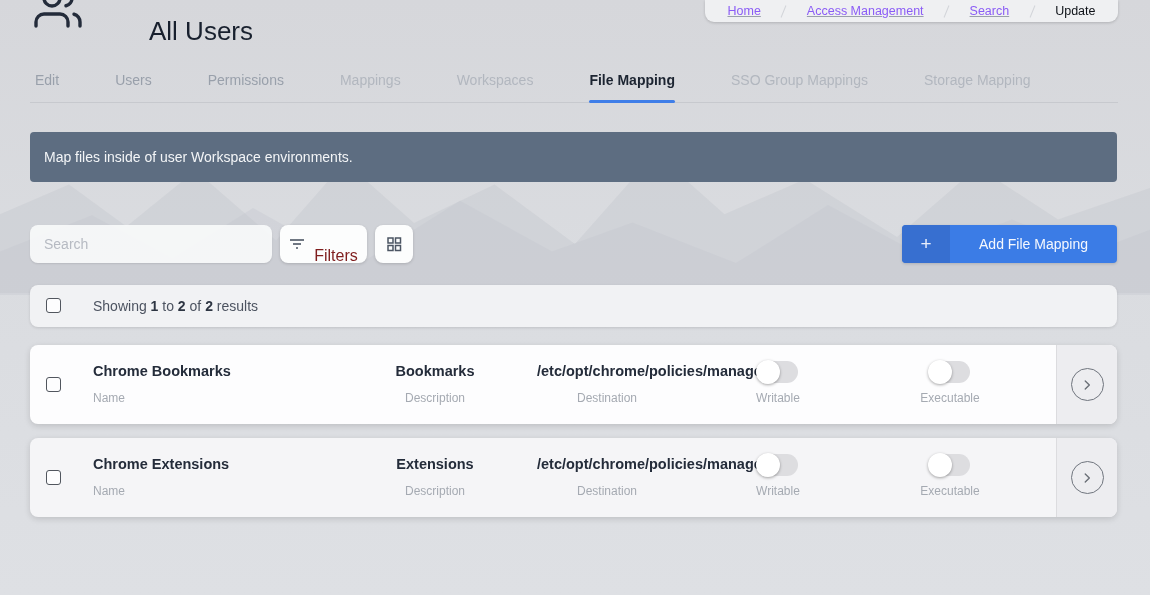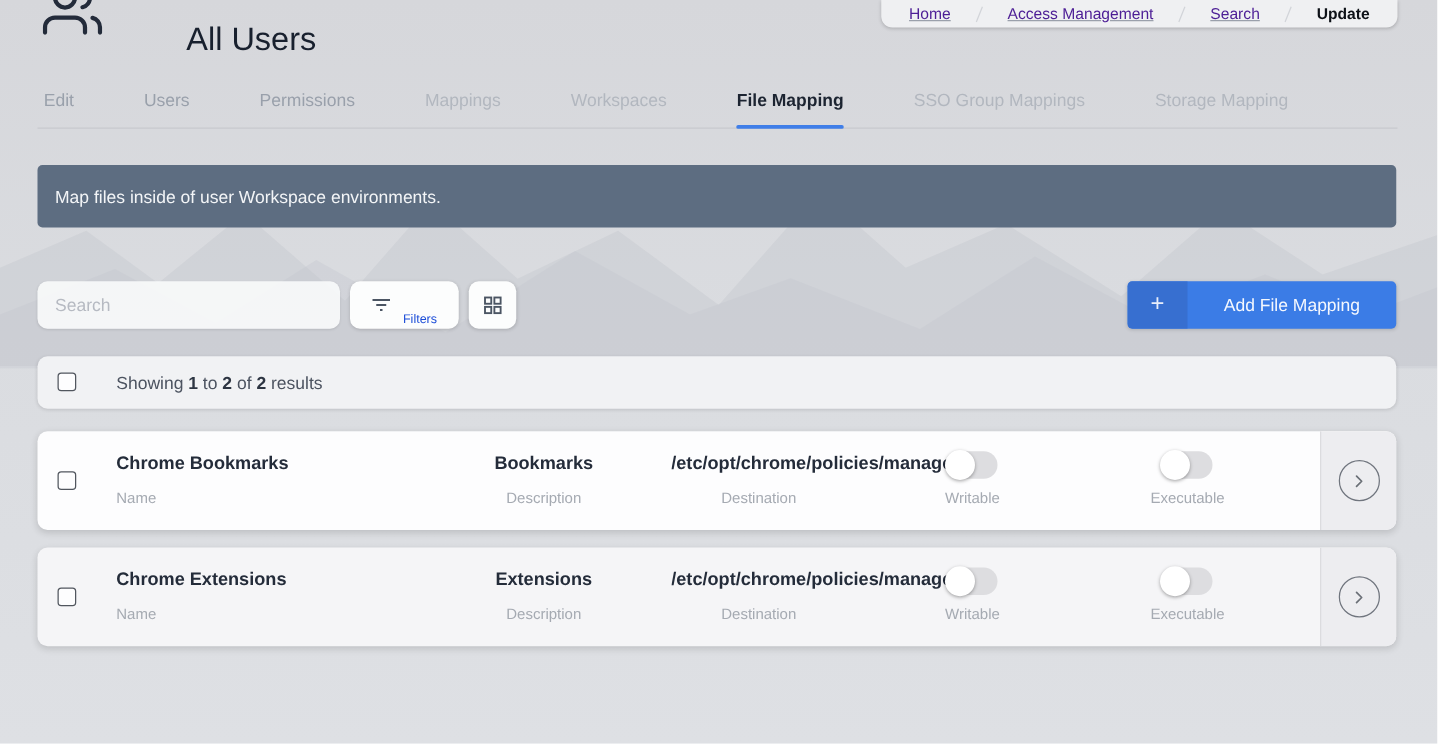--- a/index.html
+++ b/index.html
@@ -14,22 +14,22 @@
     clip-path:polygon(0 100%,0 70%,8% 45%,15% 75%,22% 40%,31% 80%,40% 35%,48% 70%,55% 50%,64% 78%,72% 38%,80% 72%,88% 48%,95% 70%,100% 55%,100% 100%);}
 
   
   .page-title{position:absolute;left:102px;top:0;height:28px;line-height:28px;
     font-size:26px;font-weight:500;color:#18202e;margin-left:47px;}
   .users-ic{position:absolute;left:34px;top:-16px;color:#232b3a;}
   
   .crumbbar{position:absolute;left:705px;top:0;width:413px;height:22px;
     background:#eff0f2;border-radius:0 0 9px 9px;box-shadow:0 1px 3px rgba(0,0,0,.18);
     display:flex;align-items:center;justify-content:space-evenly;font-size:12.5px;}
-  .crumb{color:#4c1d95;text-decoration:underline;text-decoration-color:#9aa0ab;cursor:pointer;}
-  .crumb.current{font-weight:700;color:#0d1117;text-decoration:none;}
+  .crumb{color:#8b5cf6;text-decoration:underline;text-decoration-color:#9aa0ab;cursor:pointer;}
+  .crumb.current{font-weight:400;color:#0d1117;text-decoration:none;}
   .crumb-sep{width:1px;height:13px;background:#d2d4d9;transform:rotate(22deg);}
 
   
   .tabs{position:absolute;left:30px;top:60px;width:1088px;height:43px;
     border-bottom:1px solid #c7c9ce;display:flex;gap:56px;padding-left:5px;box-sizing:border-box;}
   .tab{position:relative;font-size:14px;color:#99a0ab;line-height:40px;cursor:pointer;white-space:nowrap;}
   .tab.dim{color:#b2b7bf;}
   .tab.active{color:#1c2431;font-weight:600;}
   .tab.active::after{content:"";position:absolute;left:0;right:0;bottom:-1px;height:3px;background:#3f7ee8;border-radius:2px;}
 
@@ -38,21 +38,21 @@
     border-radius:4px;color:#f3f5f7;font-size:14px;line-height:50px;padding-left:14px;box-sizing:border-box;}
 
   
   .search{position:absolute;left:30px;top:225px;width:242px;height:38px;border:none;outline:none;
     border-radius:8px;background:rgba(252,253,253,.85);box-shadow:0 1px 2px rgba(0,0,0,.10);
     font-size:14px;color:#39404c;padding:0 14px;box-sizing:border-box;font-family:inherit;}
   .search::placeholder{color:#b6bac2;}
   .btn-filters{position:absolute;left:280px;top:225px;width:87px;height:38px;background:#fcfdfd;
     border-radius:8px;box-shadow:0 1px 3px rgba(0,0,0,.16);display:flex;align-items:center;
     justify-content:center;gap:9px;cursor:pointer;}
-  .btn-filters span{font-size:10px;color:#1d4ed8;margin-top:23px;}
+  .btn-filters span{font-size:16px;color:#7f1d1d;margin-top:23px;}
   .btn-grid{position:absolute;left:375px;top:225px;width:38px;height:38px;background:#fcfdfd;
     border-radius:8px;box-shadow:0 1px 3px rgba(0,0,0,.16);display:flex;align-items:center;justify-content:center;cursor:pointer;}
   .btn-add{position:absolute;left:902px;top:225px;width:215px;height:38px;background:#3b7ce6;
     border-radius:4px;display:flex;align-items:stretch;cursor:pointer;box-shadow:0 1px 3px rgba(0,0,0,.15);overflow:hidden;}
   .btn-add .plus-seg{width:48px;background:#376fd0;display:flex;align-items:center;justify-content:center;
     color:#e8eefb;font-size:19px;font-weight:400;}
   .btn-add .add-label{flex:1;display:flex;align-items:center;justify-content:center;color:#f5f8fe;font-size:14px;}
 
   
   .results{position:absolute;left:30px;top:285px;width:1087px;height:42px;background:#f1f2f4;

